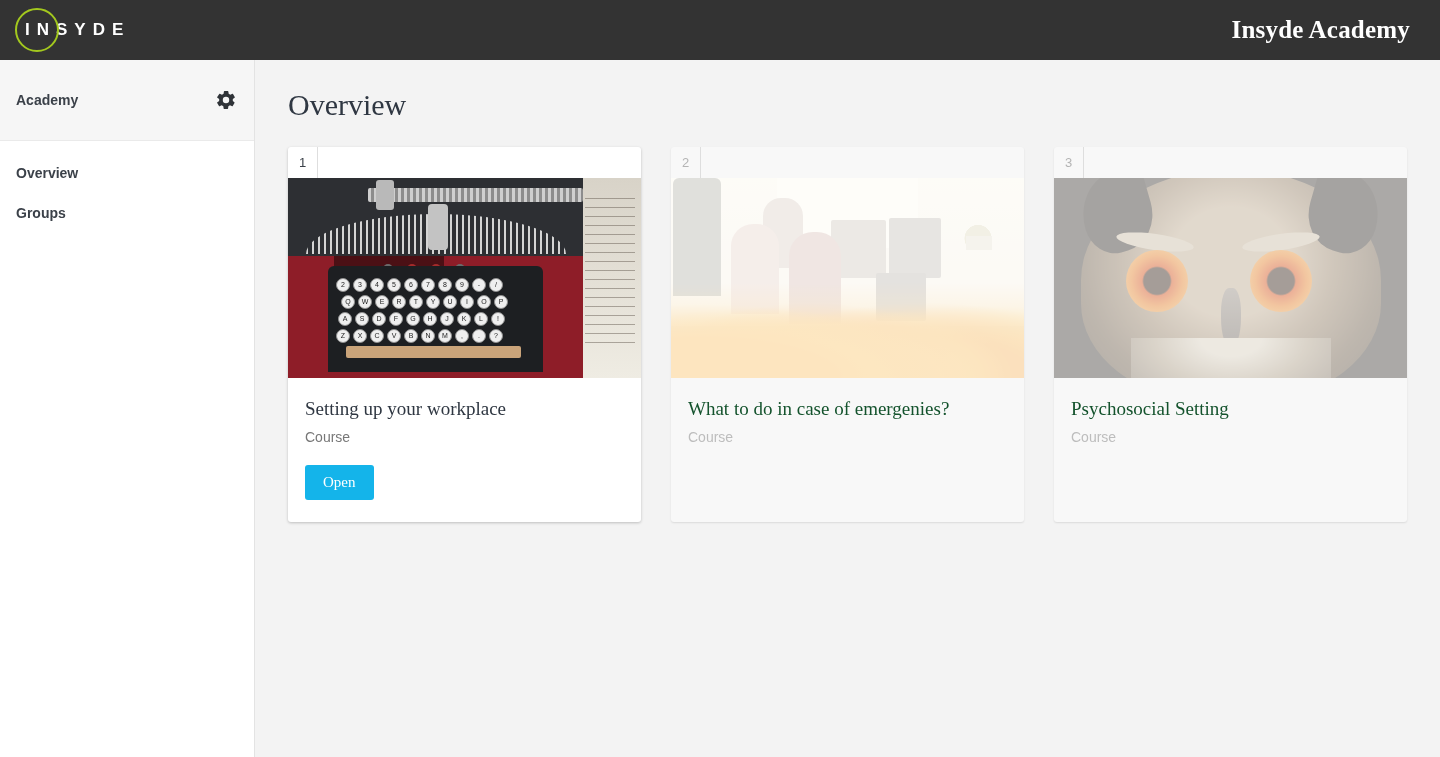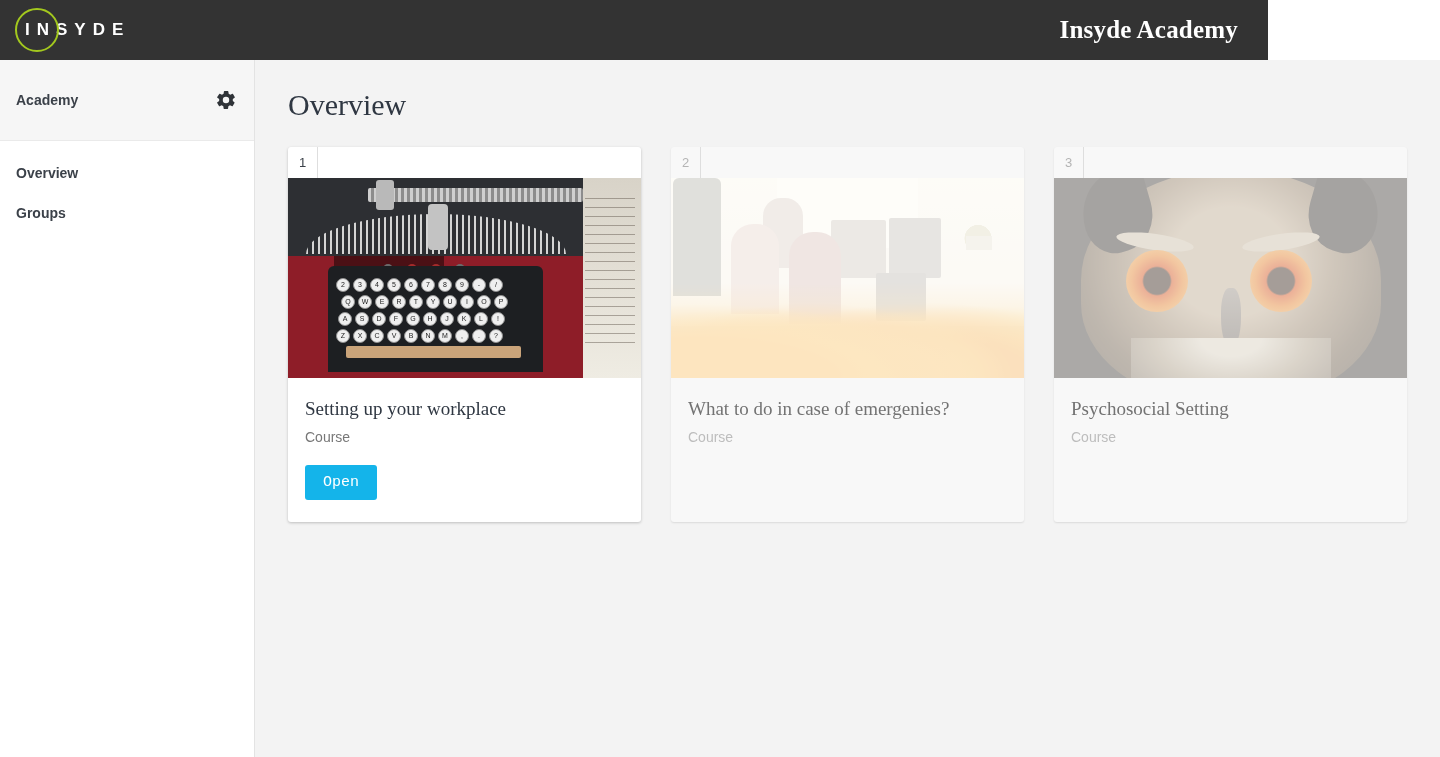--- a/index.html
+++ b/index.html
@@ -9,21 +9,21 @@
     height: 757px;
     overflow: hidden;
     font-family: "Liberation Sans", sans-serif;
     background: #ffffff;
   }
 
   
   .topbar {
     position: absolute;
     top: 0; left: 0;
-    width: 1268px; height: 60px;
+    width: 1440px; height: 60px;
     background: #333333;
     display: flex;
     align-items: center;
     justify-content: space-between;
   }
 
   .logo {
     position: relative;
     height: 60px;
     display: flex;
@@ -268,33 +268,33 @@
     background: radial-gradient(ellipse at 50% 0%, #e6dcc8 0 22%, #b5a489 55%, #6f6050 100%); }
 
   
   .card-body { padding: 20px 17px 22px 17px; }
   .card-title {
     font-family: "Liberation Serif", serif;
     font-size: 19px;
     color: #2f3742;
     line-height: 1.2;
   }
-  .card.dim .card-title { color: #737373; }
+  .card.dim .card-title { color: #14532d; }
   .card-sub {
     font-size: 14px;
     color: #777777;
     margin-top: 8px;
   }
   .card.dim .card-sub { color: #bdbdbd; }
   .open-btn {
     display: inline-block;
     margin-top: 20px;
     background: #14b4ea;
     color: #ffffff;
-    font-family: Liberation Mono, monospace;
+    font-family: Liberation Serif, serif;
     font-size: 15px;
     padding: 9px 18px;
     border: none;
     border-radius: 3px;
     cursor: pointer;
     text-align: center;
   }
   .card-body.tall { height: 131px; }
 </style>
 </head>

